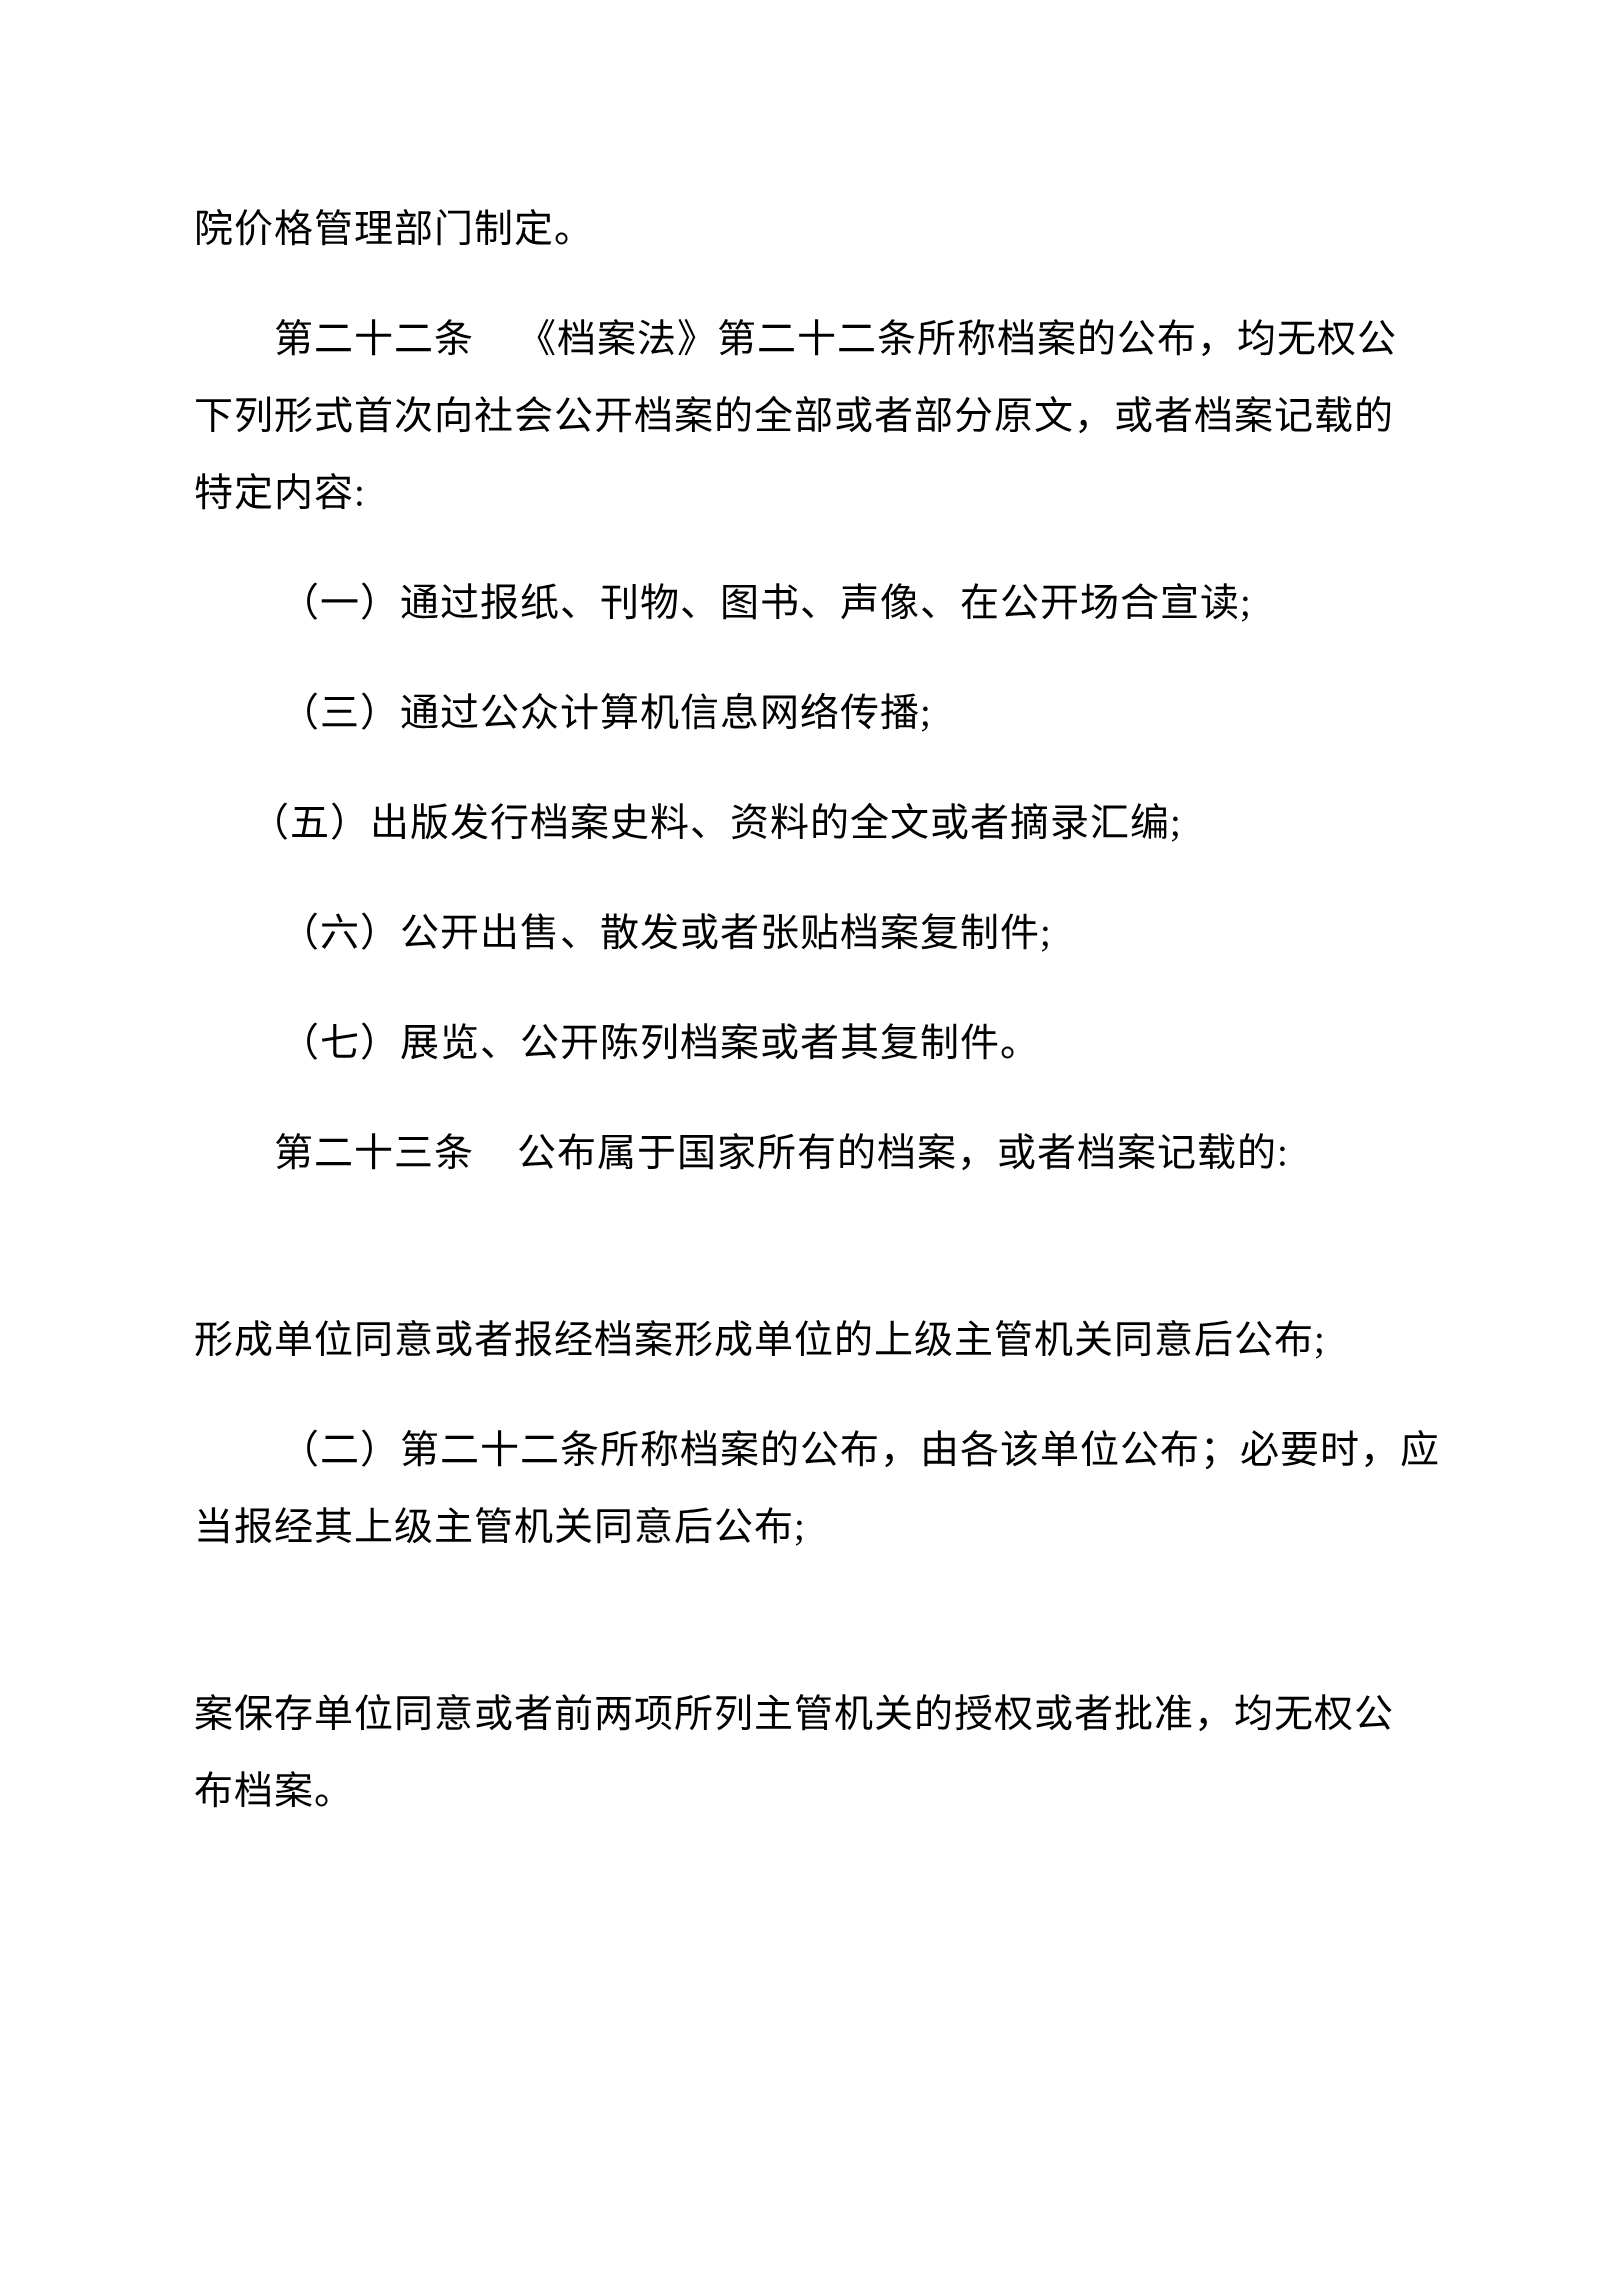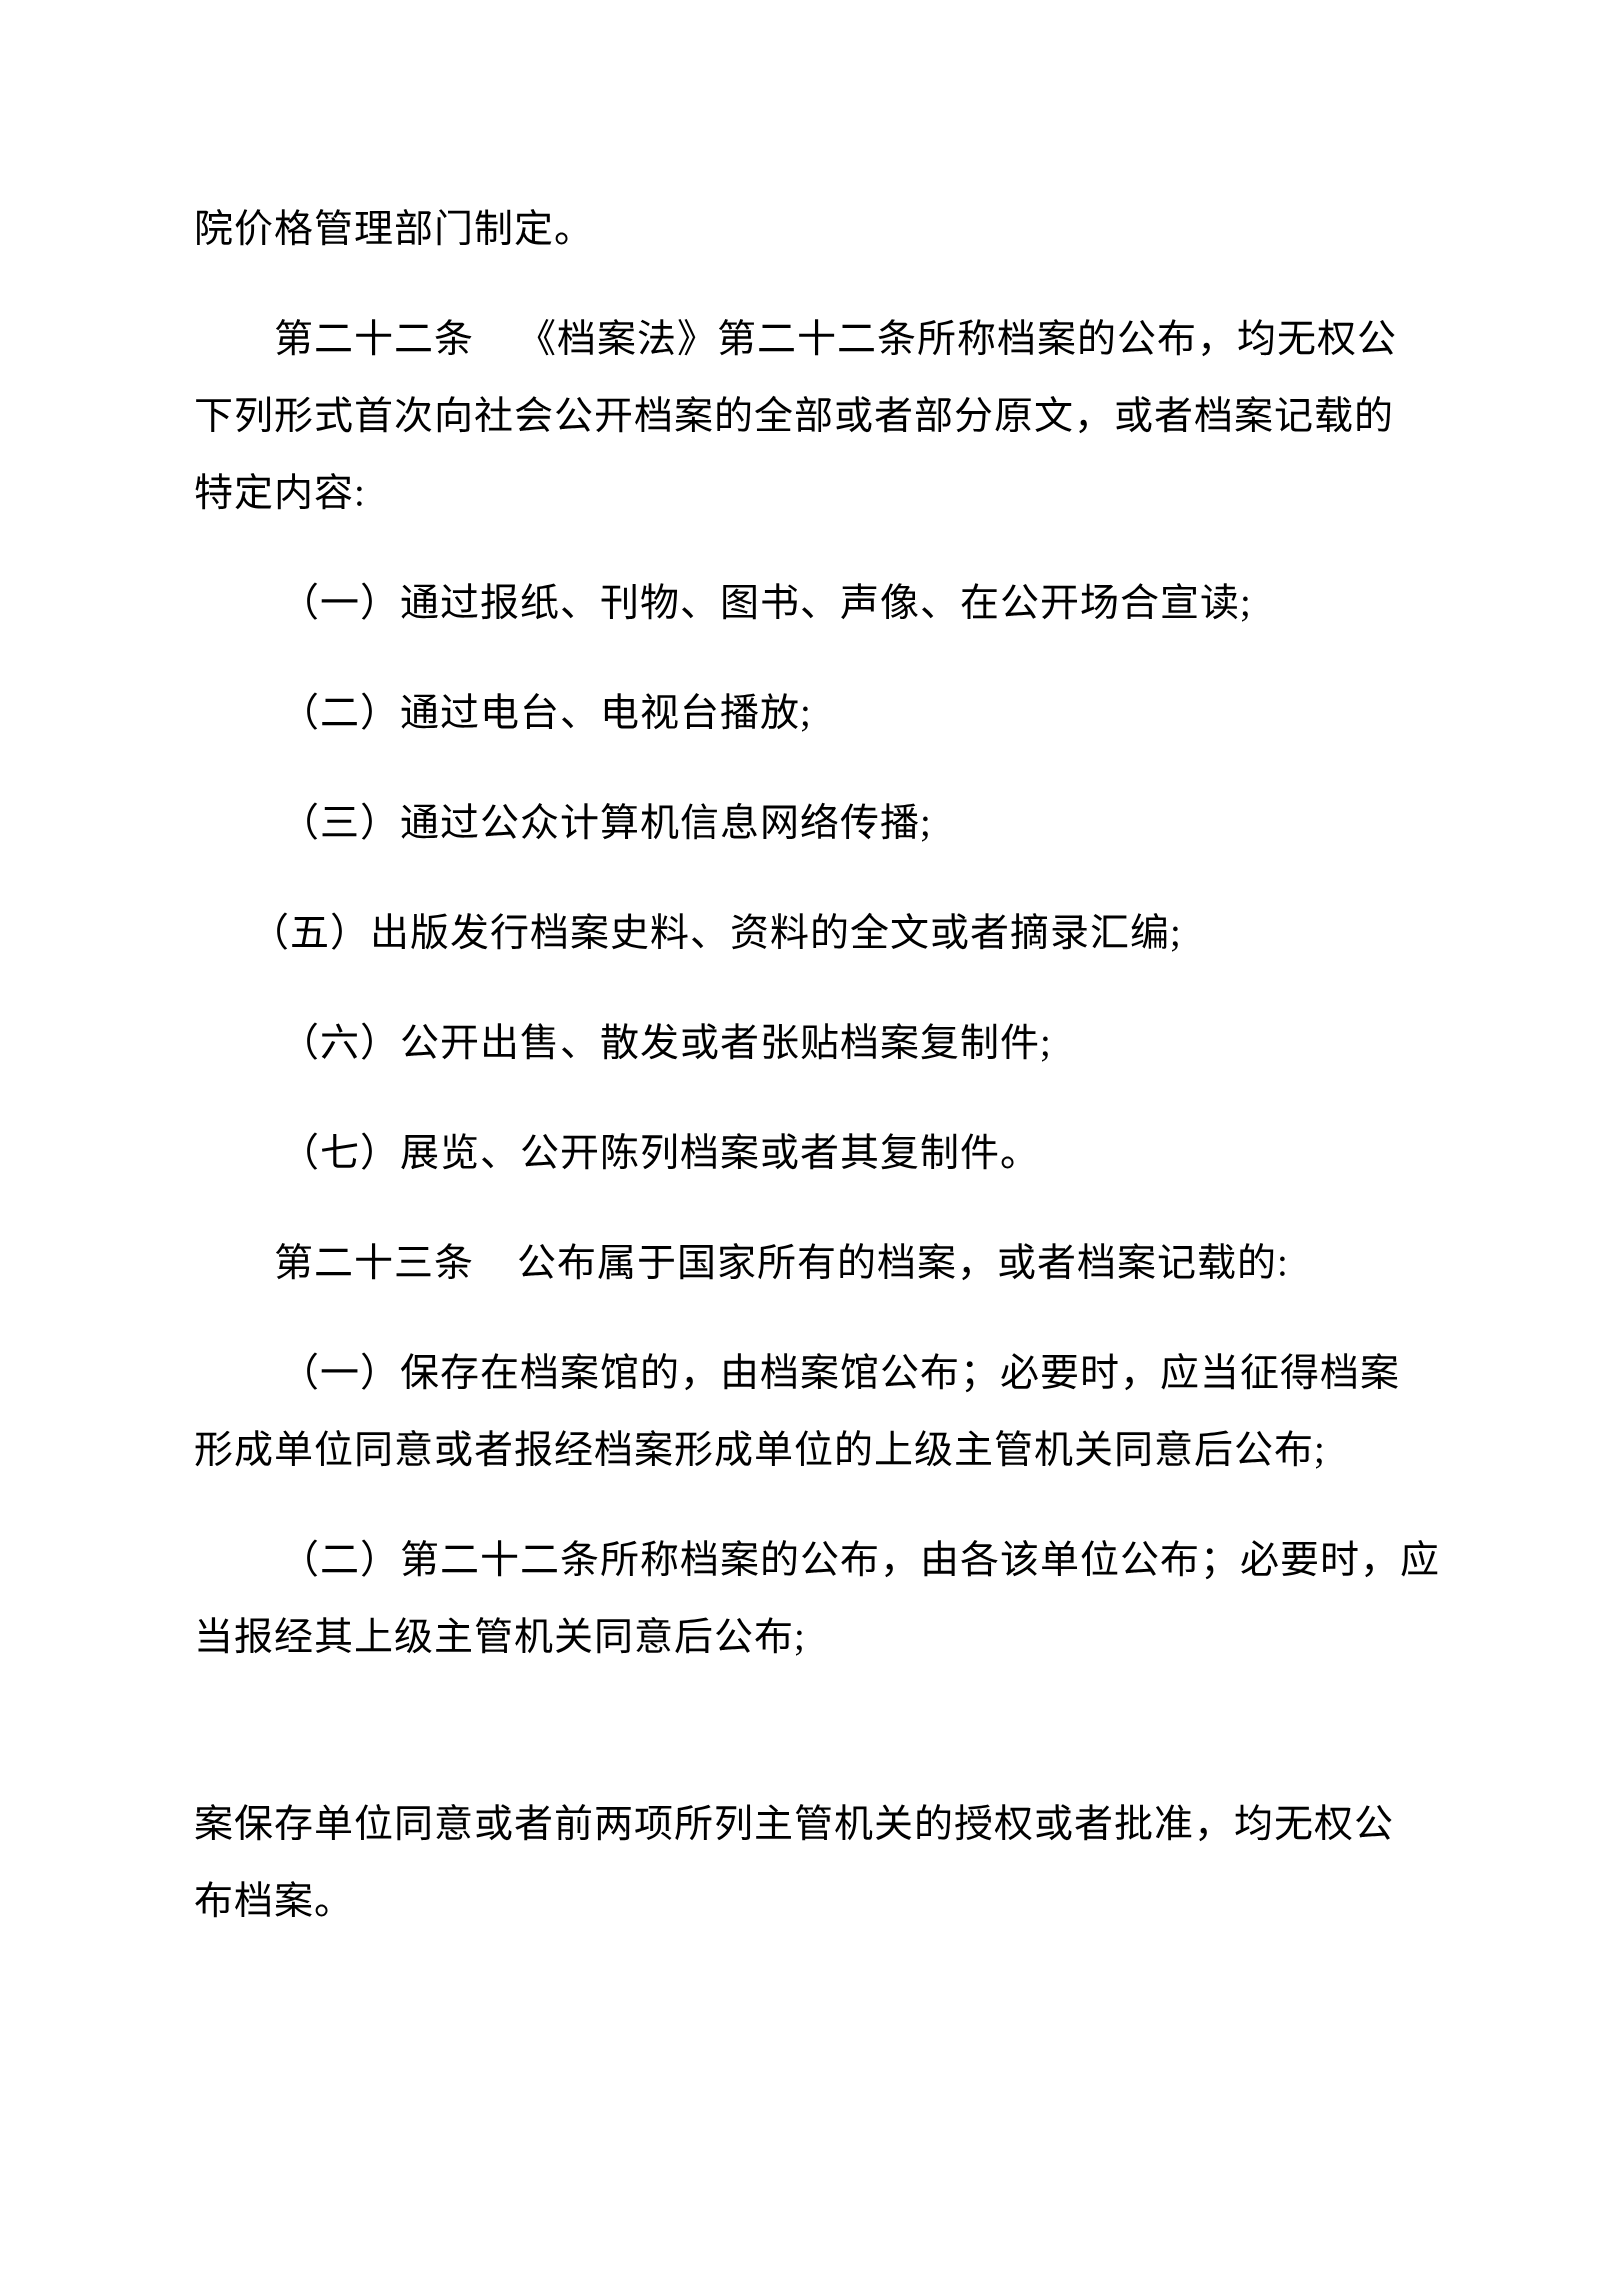--- a/index.html
+++ b/index.html
@@ -54,24 +54,23 @@
   }
 </style>
 </head>
 <body>
 
 <div class="page">
   <div class="doc">
       <p class="para continuation"><span class="text-line">院价格管理部门制定。</span></p>
       <p class="para article"><span class="art-no">第二十二条</span><span class="art-gap"></span><span class="text-line">《档案法》第二十二条所称档案的公布，均无权公</span><br><span class="text-line">下列形式首次向社会公开档案的全部或者部分原文，或者档案记载的</span><br><span class="text-line">特定内容:</span></p>
       <p class="para item"><span class="text-line">（一）通过报纸、刊物、图书、声像、在公开场合宣读;</span></p>
-      <p class="para item"><span class="text-line">（二）通过电台、电视台播放;</span></p>
       <p class="para item"><span class="text-line">（三）通过公众计算机信息网络传播;</span></p>
       <p class="para item small"><span class="text-line">（五）出版发行档案史料、资料的全文或者摘录汇编;</span></p>
       <p class="para item"><span class="text-line">（六）公开出售、散发或者张贴档案复制件;</span></p>
       <p class="para item"><span class="text-line">（七）展览、公开陈列档案或者其复制件。</span></p>
       <p class="para article"><span class="art-no">第二十三条</span><span class="art-gap"></span><span class="text-line">公布属于国家所有的档案，或者档案记载的:</span></p>
-      <p class="para item"><span class="text-line">（一）保存在档案馆的，由档案馆公布；必要时，应当征得档案</span><br><span class="text-line">形成单位同意或者报经档案形成单位的上级主管机关同意后公布;</span></p>
+      <p class="para item"><br><span class="text-line">形成单位同意或者报经档案形成单位的上级主管机关同意后公布;</span></p>
       <p class="para item"><span class="text-line">（二）第二十二条所称档案的公布，由各该单位公布；必要时，应</span><br><span class="text-line">当报经其上级主管机关同意后公布;</span></p>
       <p class="para item"><br><span class="text-line">案保存单位同意或者前两项所列主管机关的授权或者批准，均无权公</span><br><span class="text-line">布档案。</span></p>
     </div>
 </div>
 
 
 </body></html>

